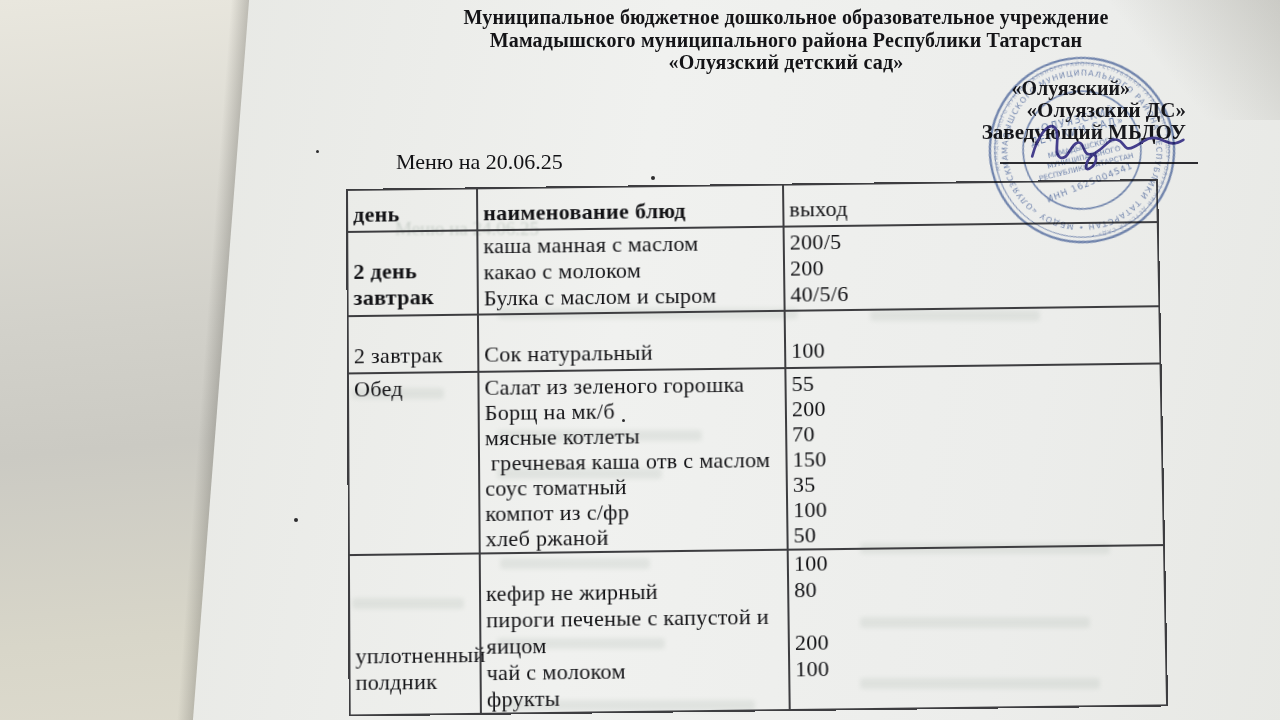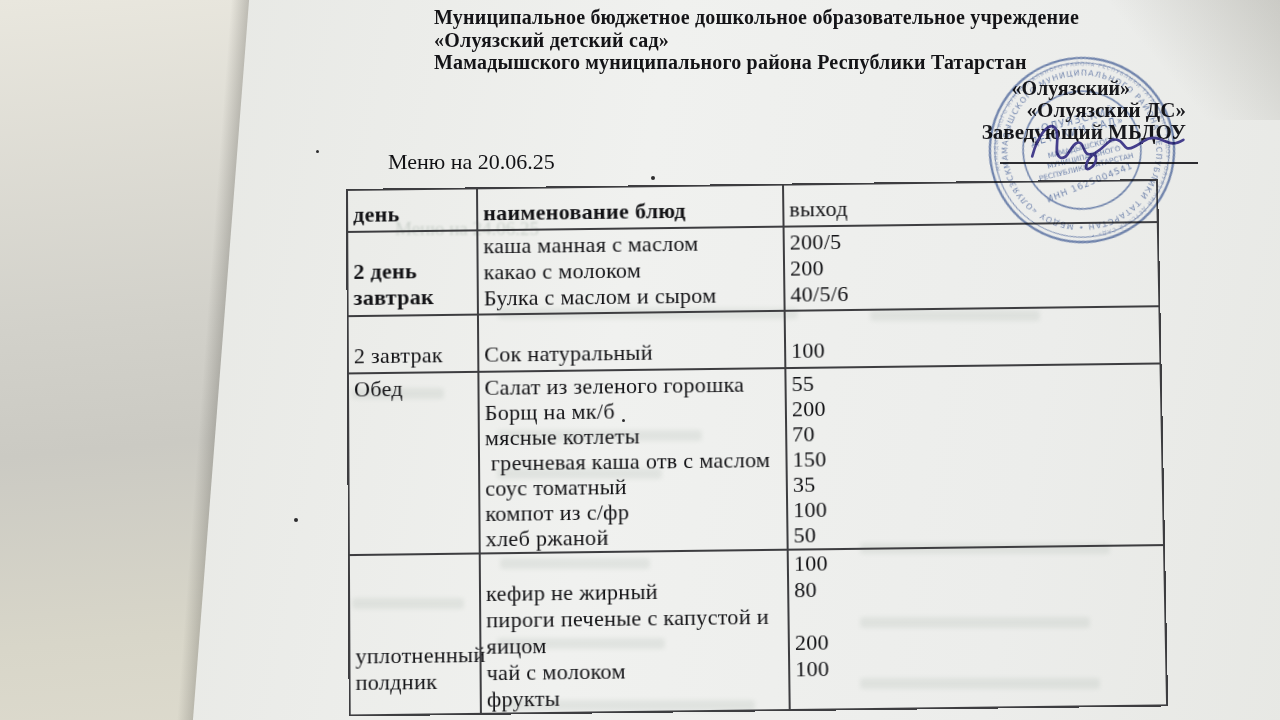--- a/index.html
+++ b/index.html
@@ -17,29 +17,29 @@
   .paper{
     position:absolute;left:180px;top:-12px;width:1112px;height:744px;
     clip-path:polygon(70px 0px,1112px 0px,1112px 744px,12px 744px);
     background:linear-gradient(100deg,#e7e8e4 0%,#f0f1ef 40%,#ecedeb 75%,#e7e8e4 100%);
   }
   .corner-shade{
     position:absolute;right:0;top:0;width:200px;height:120px;
     background:linear-gradient(230deg,rgba(140,138,128,.33),rgba(140,138,128,0) 58%);
   }
   .doc-header{
-    position:absolute;left:434px;top:6px;width:736px;text-align:left;
+    position:absolute;left:418px;top:6px;width:736px;text-align:center;
     font-weight:bold;font-size:20px;line-height:22.5px;letter-spacing:.2px;color:#141417;
   }
   .approval{
     position:absolute;left:880px;top:77px;width:306px;text-align:right;
     font-weight:bold;font-size:21px;line-height:22px;color:#17171b;
   }
   .approval .a0{padding-right:56px;font-size:20px;}
-  .menu-title{position:absolute;left:388px;top:149px;font-size:22px;color:#121215;}
+  .menu-title{position:absolute;left:396px;top:149px;font-size:22px;color:#121215;}
   
   .menu-table{
     position:absolute;left:346px;top:184px;width:808px;
     border:2px solid #3d3d40;font-size:22px;letter-spacing:.3px;color:#121215;
     transform:perspective(2000px) rotateX(2deg) rotate(-.7deg);transform-origin:50% 0;
   }
   .t-row{display:grid;grid-template-columns:128px 306px 1fr;border-top:2px solid #3d3d40;}
   .t-row.row-header{border-top:none;}
   .cell{padding:0 5px;min-width:0;}
   .cell + .cell{border-left:2px solid #3d3d40;}
@@ -90,22 +90,22 @@
   <div class="gbar" style="left:500px;top:700px;width:255px"></div>
   <div class="gbar" style="left:860px;top:678px;width:240px"></div>
 
   <div class="speck" style="left:651px;top:176px;width:4px;height:4px"></div>
   <div class="speck" style="left:294px;top:518px;width:4px;height:4px"></div>
   <div class="speck" style="left:316px;top:150px;width:3px;height:3px"></div>
   <div class="speck" style="left:622px;top:419px;width:3px;height:3px"></div>
 
   <div class="doc-header">
     <div>Муниципальное бюджетное дошкольное образовательное  учреждение</div>
+    <div>Мамадышского муниципального района Республики Татарстан</div>
     <div>«Олуязский детский сад»</div>
-    <div>Мамадышского муниципального района Республики Татарстан</div>
   </div>
 
   <div class="approval">
     <div class="a0">«Олуязский»</div>
     <div>«Олуязский ДС»</div>
     <div>Заведующий МБДОУ</div>
   </div>
 
   <div class="menu-title">Меню на 20.06.25</div>
 

